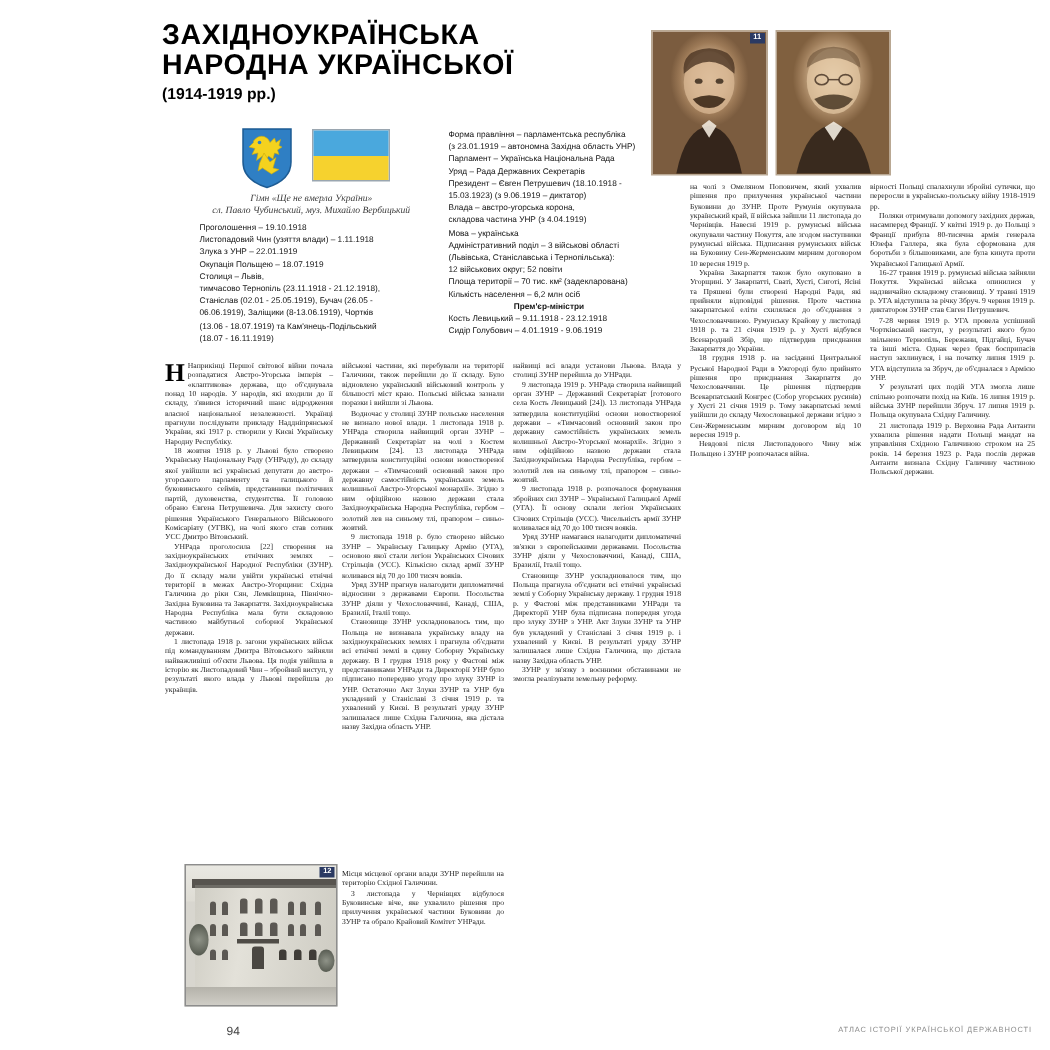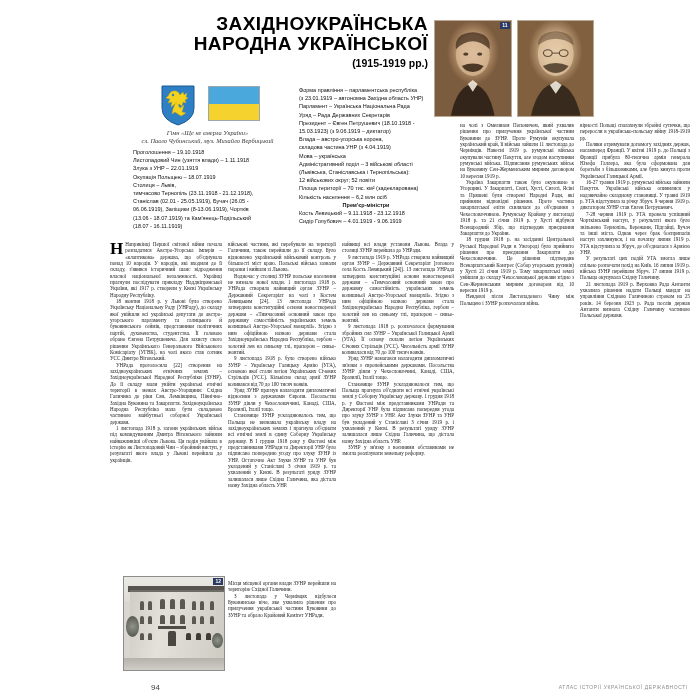--- a/index.html
+++ b/index.html
@@ -23,21 +23,21 @@
     height: 700px;
     background: #ffffff;
   }
 
   
   .header {
     position: absolute;
     left: 108px;
     top: 14px;
     width: 320px;
-    text-align: right;
+    text-align: left;
   }
   .title-line {
     font-family: "Liberation Sans", sans-serif;
     font-weight: bold;
     font-size: 19px;
     line-height: 20px;
     letter-spacing: 0.4px;
     color: #000;
   }
   .title-years {
@@ -240,21 +240,21 @@
   }
 </style>
 </head>
 <body>
 
 <div class="page">
 
   <div class="header">
     <div class="title-line">ЗАХІДНОУКРАЇНСЬКА</div>
     <div class="title-line">НАРОДНА УКРАЇНСЬКОЇ</div>
-    <div class="title-years">(1915-1919 рр.)</div>
+    <div class="title-years">(1914-1919 рр.)</div>
   </div>
 
   <div class="symbols">
     <svg class="coa" viewBox="0 0 36 42">
       <path d="M2 2 H34 V24 Q34 36 18 41 Q2 36 2 24 Z" fill="#2f7fc4" stroke="#1d5b93" stroke-width="1"></path>
       <g fill="#f4d21e" stroke="#c9a90d" stroke-width="0.4">
         <path d="M9 10 q3 -4 7 -3 q3 1 4 4 l3 -3 l1 3 l3 -2 l-1 4 l2 1 l-3 2 l1 3 l-3 -1 l-1 4 l-3 -2 l-2 3 l-2 -3 l-4 3 l1 -5 l-4 1 l2 -4 l-4 -1 l3 -3 Z"></path>
         <circle cx="13" cy="11" r="1.2" fill="#2f7fc4" stroke="none"></circle>
         <path d="M16 18 l4 6 l4 -3 l-2 7 l4 1 l-5 3 l-6 -4 l-3 2 l1 -5 Z"></path>
       </g>

